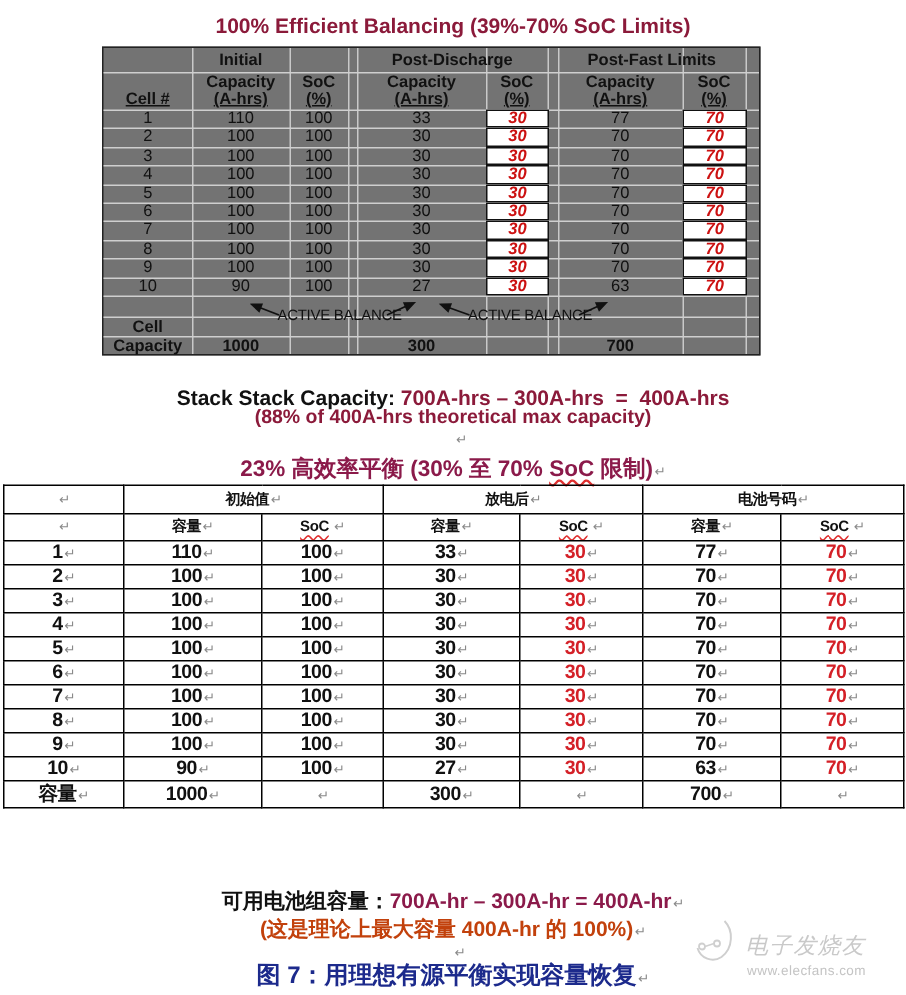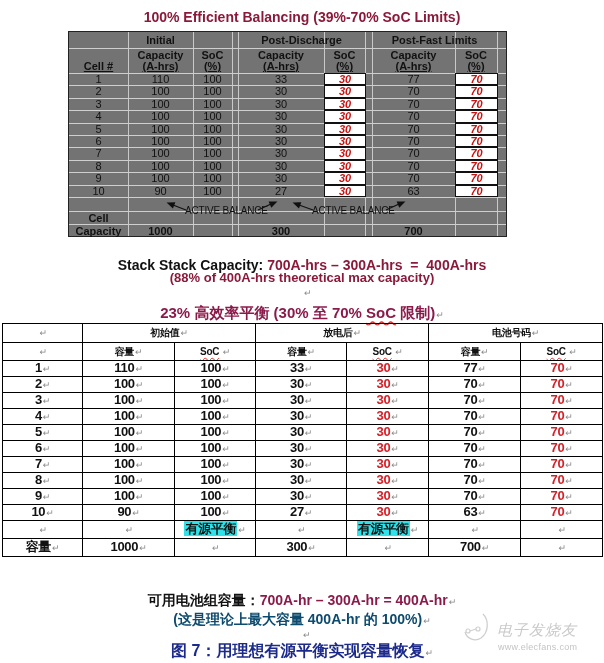--- a/index.html
+++ b/index.html
@@ -49,21 +49,21 @@
     white-space:nowrap; overflow:hidden;
   }
   .cn-table tr.hdr td { font-size:10px; }
   .cn-table tr.h19 { height:19px; }
   .cn-table tr.h18 { height:18px;margin-top:10px; }
   .cn-table tr.h16 { height:16px; }
   .cn-table td.red { color:#d42027; }
   .pm::after { content:"\21B5"; color:#8a8a8a; font-weight:normal; font-size:9px; margin-left:1px; }
   .hl-cyan { background:#2fe3ea; padding:0 1px; }
   .cn-sum1 { top:593px; font-weight:bold; font-size:14px; line-height:15px; }
-  .cn-sum2 { top:612px; font-weight:bold; font-size:14px; line-height:15px; color:#0c4a6e; }
+  .cn-sum2 { top:612px; font-weight:bold; font-size:14px; line-height:15px; color:#c2410c; }
   .caption { top:642px; font-weight:bold; font-size:16px; line-height:18px; color:#1c2a8c; }
   .para-mark { position:absolute; font-size:9px; color:#8a8a8a; }
 
   
   .wm-logo { position:absolute; left:463px; top:612px; width:28px; height:30px; }
   .wm-name { position:absolute; left:497px; top:621px; font-size:15px; font-style:italic; color:#c9c9c9; letter-spacing:1px; }
   .wm-url { position:absolute; left:498px; top:642px; font-size:9px; color:#c4c4c4; letter-spacing:0.3px; }
 </style>
 </head>
 <body>
@@ -335,29 +335,20 @@
       </tr>
       <tr class="h16">
         <td><span class="pm">10</span></td>
         <td><span class="pm">90</span></td>
         <td><span class="pm">100</span></td>
         <td><span class="pm">27</span></td>
         <td class="red"><span class="pm">30</span></td>
         <td><span class="pm">63</span></td>
         <td class="red"><span class="pm">70</span></td>
       </tr>
-      <tr class="h18" id="cn-active-row">
-      <td class="pm"></td>
-      <td class="pm"></td>
-      <td><span class="hl-cyan">有源平衡</span><span class="pm"></span></td>
-      <td class="pm"></td>
-      <td><span class="hl-cyan">有源平衡</span><span class="pm"></span></td>
-      <td class="pm"></td>
-      <td class="pm"></td>
-    </tr>
     <tr class="h18">
       <td><span class="pm">容量</span></td>
       <td><span class="pm">1000</span></td>
       <td class="pm"></td>
       <td><span class="pm">300</span></td>
       <td class="pm"></td>
       <td><span class="pm">700</span></td>
       <td class="pm"></td>
     </tr>
   </tbody>

